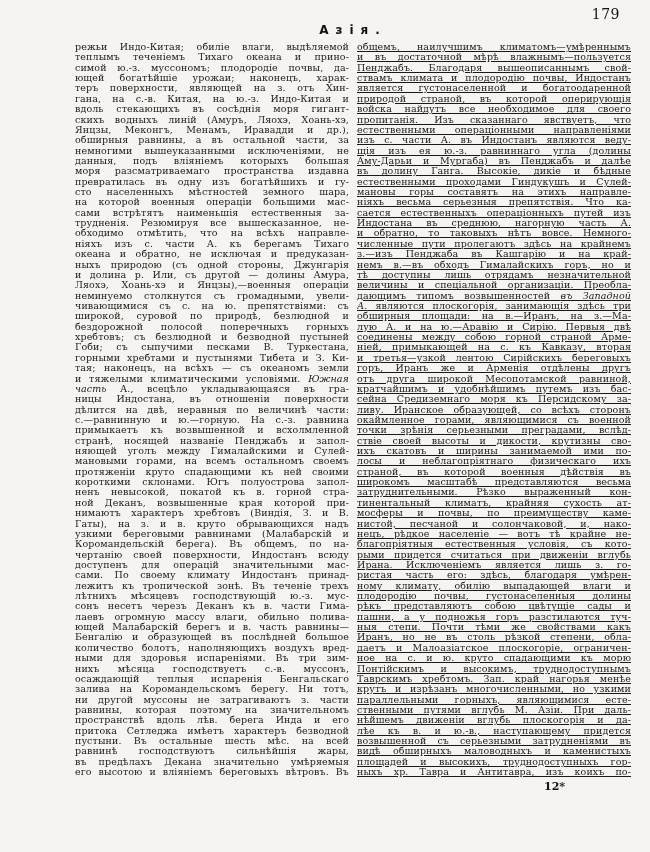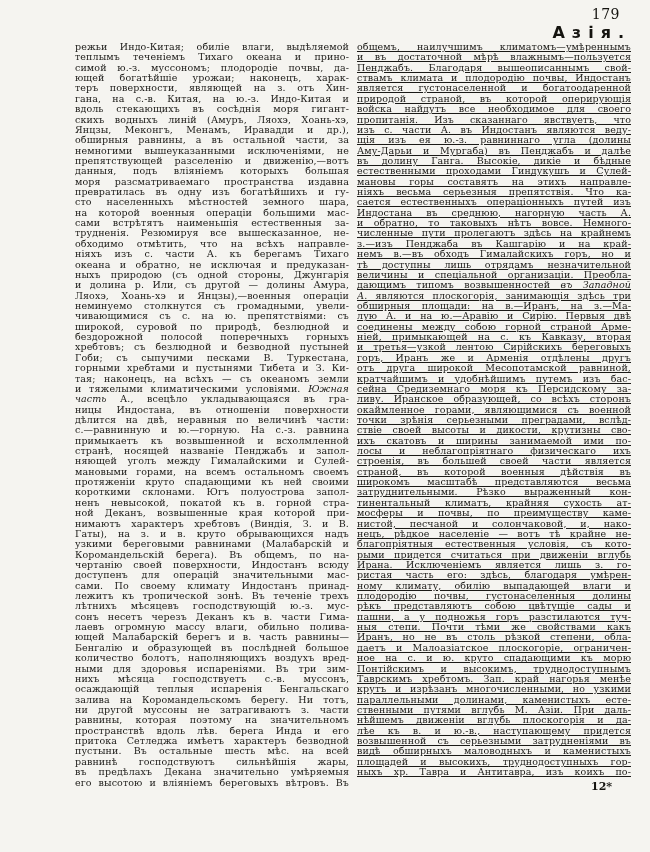--- a/index.html
+++ b/index.html
@@ -8,24 +8,24 @@
     background: #f5f4f0;
     position: relative;
     font-family: "DejaVu Serif", serif;
     color: #1b1a17;
     overflow: hidden;
   }
   .page { position: absolute; inset: 0; }
   .running-title {
     position: absolute;
     top: 23px; left: 75px; width: 556px;
-    text-align: right;
+    text-align: center;
     font-family: "DejaVu Sans", sans-serif;
     font-weight: bold;
-    font-size: 16px;
+    font-size: 12px;
     letter-spacing: 7px;
     color: #14130f;
   }
   .page-number {
     position: absolute;
     top: 6px; right: 30px;
     font-size: 14px;
     letter-spacing: 0.5px;
     color: #14130f;
   }
@@ -46,21 +46,20 @@
     overflow: hidden;
     letter-spacing: 0.1px;
   }
   .line i { font-style: italic; }
   .signature-mark {
     position: absolute;
     left: 544px; top: 780px;
     font-weight: bold;
     font-size: 11px;
     color: #14130f;
-    margin-left: 47px;
   }
 </style>
 </head>
 <body>
 
 <div class="page">
   <div class="running-title">Азія.</div>
   <div class="page-number">179</div>
 
   <div class="col col-left">
@@ -68,21 +67,20 @@
       <div class="line">теплымъ теченіемъ Тихаго океана и прино-</div>
       <div class="line">симой ю.-з. муссономъ; плодородіе почвы, да-</div>
       <div class="line">ющей богатѣйшіе урожаи; наконецъ, харак-</div>
       <div class="line">теръ поверхности, являющей на з. отъ Хин-</div>
       <div class="line">гана, на с.-в. Китая, на ю.-з. Индо-Китая и</div>
       <div class="line">вдоль стекающихъ въ сосѣднія моря гигант-</div>
       <div class="line">скихъ водныхъ линій (Амуръ, Ляохэ, Хоань-хэ,</div>
       <div class="line">Янцзы, Меконгъ, Менамъ, Иравадди и др.),</div>
       <div class="line">обширныя равнины, а въ остальной части, за</div>
       <div class="line">немногими вышеуказанными исключеніями, не</div>
-      <div class="line">препятствующей разселенію и движенію,—вотъ</div>
       <div class="line">данныя, подъ вліяніемъ которыхъ большая</div>
       <div class="line">моря разсматриваемаго пространства издавна</div>
       <div class="line">превратилась въ одну изъ богатѣйшихъ и гу-</div>
       <div class="line">сто населенныхъ мѣстностей земного шара,</div>
       <div class="line">на которой военныя операціи большими мас-</div>
       <div class="line">сами встрѣтятъ наименьшія естественныя за-</div>
       <div class="line">трудненія. Резюмируя все вышесказанное, не-</div>
       <div class="line">обходимо отмѣтить, что на всѣхъ направле-</div>
       <div class="line">ніяхъ изъ с. части А. къ берегамъ Тихаго</div>
       <div class="line">океана и обратно, не исключая и предуказан-</div>
@@ -140,20 +138,21 @@
 
   <div class="col col-right">
       <div class="line">общемъ, наилучшимъ климатомъ—умѣреннымъ</div>
       <div class="line">и въ достаточной мѣрѣ влажнымъ—пользуется</div>
       <div class="line">Пенджабъ. Благодаря вышеописаннымъ свой-</div>
       <div class="line">ствамъ климата и плодородію почвы, Индостанъ</div>
       <div class="line">является густонаселенной и богатоодаренной</div>
       <div class="line">природой страной, въ которой оперирующія</div>
       <div class="line">войска найдутъ все необходимое для своего</div>
       <div class="line">пропитанія. Изъ сказаннаго явствуетъ, что</div>
+      <div class="line">естественными операціонными направленіями</div>
       <div class="line">изъ с. части А. въ Индостанъ являются веду-</div>
       <div class="line">щія изъ ея ю.-з. равниннаго угла (долины</div>
       <div class="line">Аму-Дарьи и Мургаба) въ Пенджабъ и далѣе</div>
       <div class="line">въ долину Ганга. Высокіе, дикіе и бѣдные</div>
       <div class="line">естественными проходами Гиндукушъ и Сулей-</div>
       <div class="line">мановы горы составятъ на этихъ направле-</div>
       <div class="line">ніяхъ весьма серьезныя препятствія. Что ка-</div>
       <div class="line">сается естественныхъ операціонныхъ путей изъ</div>
       <div class="line">Индостана въ среднюю, нагорную часть А.</div>
       <div class="line">и обратно, то таковыхъ нѣтъ вовсе. Немного-</div>
@@ -172,21 +171,20 @@
       <div class="line">горъ, Иранъ же и Арменія отдѣлены другъ</div>
       <div class="line">отъ друга широкой Месопотамской равниной,</div>
       <div class="line">кратчайшимъ и удобнѣйшимъ путемъ изъ бас-</div>
       <div class="line">сейна Средиземнаго моря къ Персидскому за-</div>
       <div class="line">ливу. Иранское образующей, со всѣхъ сторонъ</div>
       <div class="line">окаймленное горами, являющимися съ военной</div>
       <div class="line">точки зрѣнія серьезными преградами, вслѣд-</div>
       <div class="line">ствіе своей высоты и дикости, крутизны сво-</div>
       <div class="line">ихъ скатовъ и ширины занимаемой ими по-</div>
       <div class="line">лосы и неблагопріятнаго физическаго ихъ</div>
-      <div class="line">строенія, въ большей своей части является</div>
       <div class="line">страной, въ которой военныя дѣйствія въ</div>
       <div class="line">широкомъ масштабѣ представляются весьма</div>
       <div class="line">затруднительными. Рѣзко выраженный кон-</div>
       <div class="line">тинентальный климатъ, крайняя сухость ат-</div>
       <div class="line">мосферы и почвы, по преимуществу каме-</div>
       <div class="line">нистой, песчаной и солончаковой, и, нако-</div>
       <div class="line">нецъ, рѣдкое населеніе — вотъ тѣ крайне не-</div>
       <div class="line">благопріятныя естественныя условія, съ кото-</div>
       <div class="line">рыми придется считаться при движеніи вглубь</div>
       <div class="line">Ирана. Исключеніемъ является лишь з. го-</div>
@@ -195,21 +193,21 @@
       <div class="line">плодородію почвы, густонаселенныя долины</div>
       <div class="line">рѣкъ представляютъ собою цвѣтущіе сады и</div>
       <div class="line">пашни, а у подножья горъ разстилаются туч-</div>
       <div class="line">ныя степи. Почти тѣми же свойствами какъ</div>
       <div class="line">Иранъ, но не въ столь рѣзкой степени, обла-</div>
       <div class="line">даетъ и Малоазіатское плоскогоріе, ограничен-</div>
       <div class="line">ное на с. и ю. круто спадающими къ морю</div>
       <div class="line">Понтійскимъ и высокимъ, труднодоступнымъ</div>
       <div class="line">Таврскимъ хребтомъ. Зап. край нагорья менѣе</div>
       <div class="line">крутъ и изрѣзанъ многочисленными, но узкими</div>
-      <div class="line">параллельными долинами, каменистыхъ есте-</div>
+      <div class="line">параллельными горныхъ, являющимися есте-</div>
       <div class="line">ственными путями вглубь М. Азіи. При даль-</div>
       <div class="line">нѣйшемъ движеніи вглубь плоскогорія и да-</div>
       <div class="line">лѣе къ в. и ю.-в., наступающему придется</div>
       <div class="line">возвышенной съ серьезными затрудненіями въ</div>
       <div class="line">видѣ обширныхъ маловодныхъ и каменистыхъ</div>
       <div class="line">площадей и высокихъ, труднодоступныхъ гор-</div>
       <div class="line">ныхъ хр. Тавра и Антитавра, изъ коихъ по-</div>
     </div>
 
   <div class="signature-mark">12*</div>

